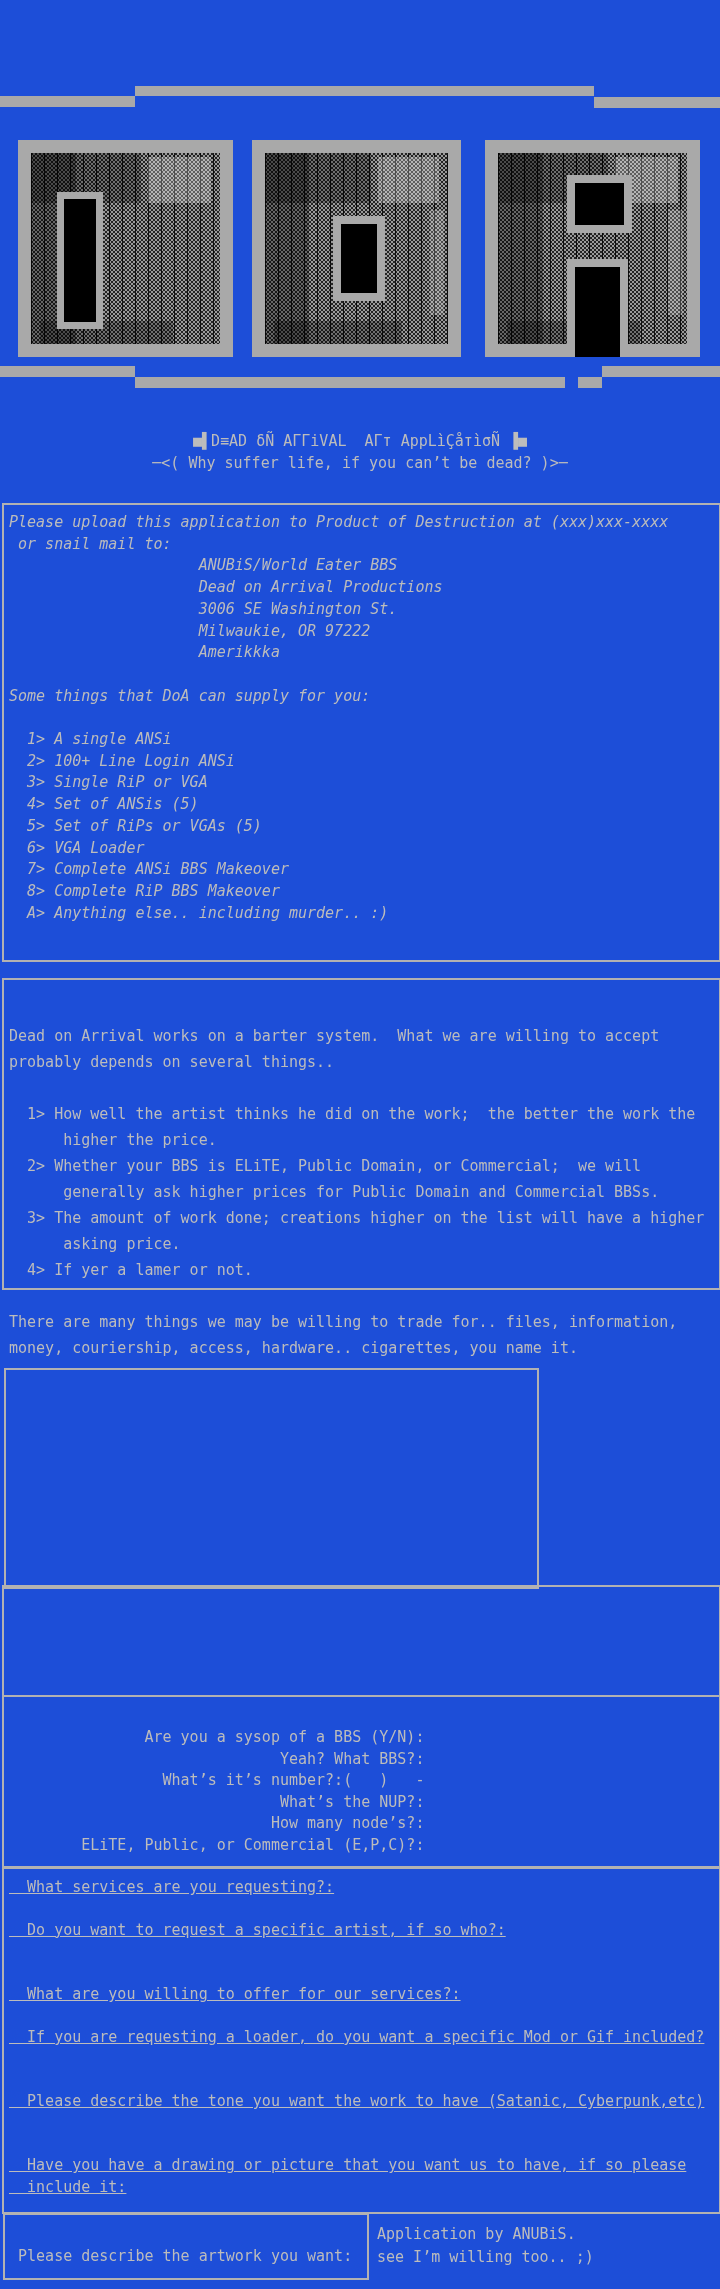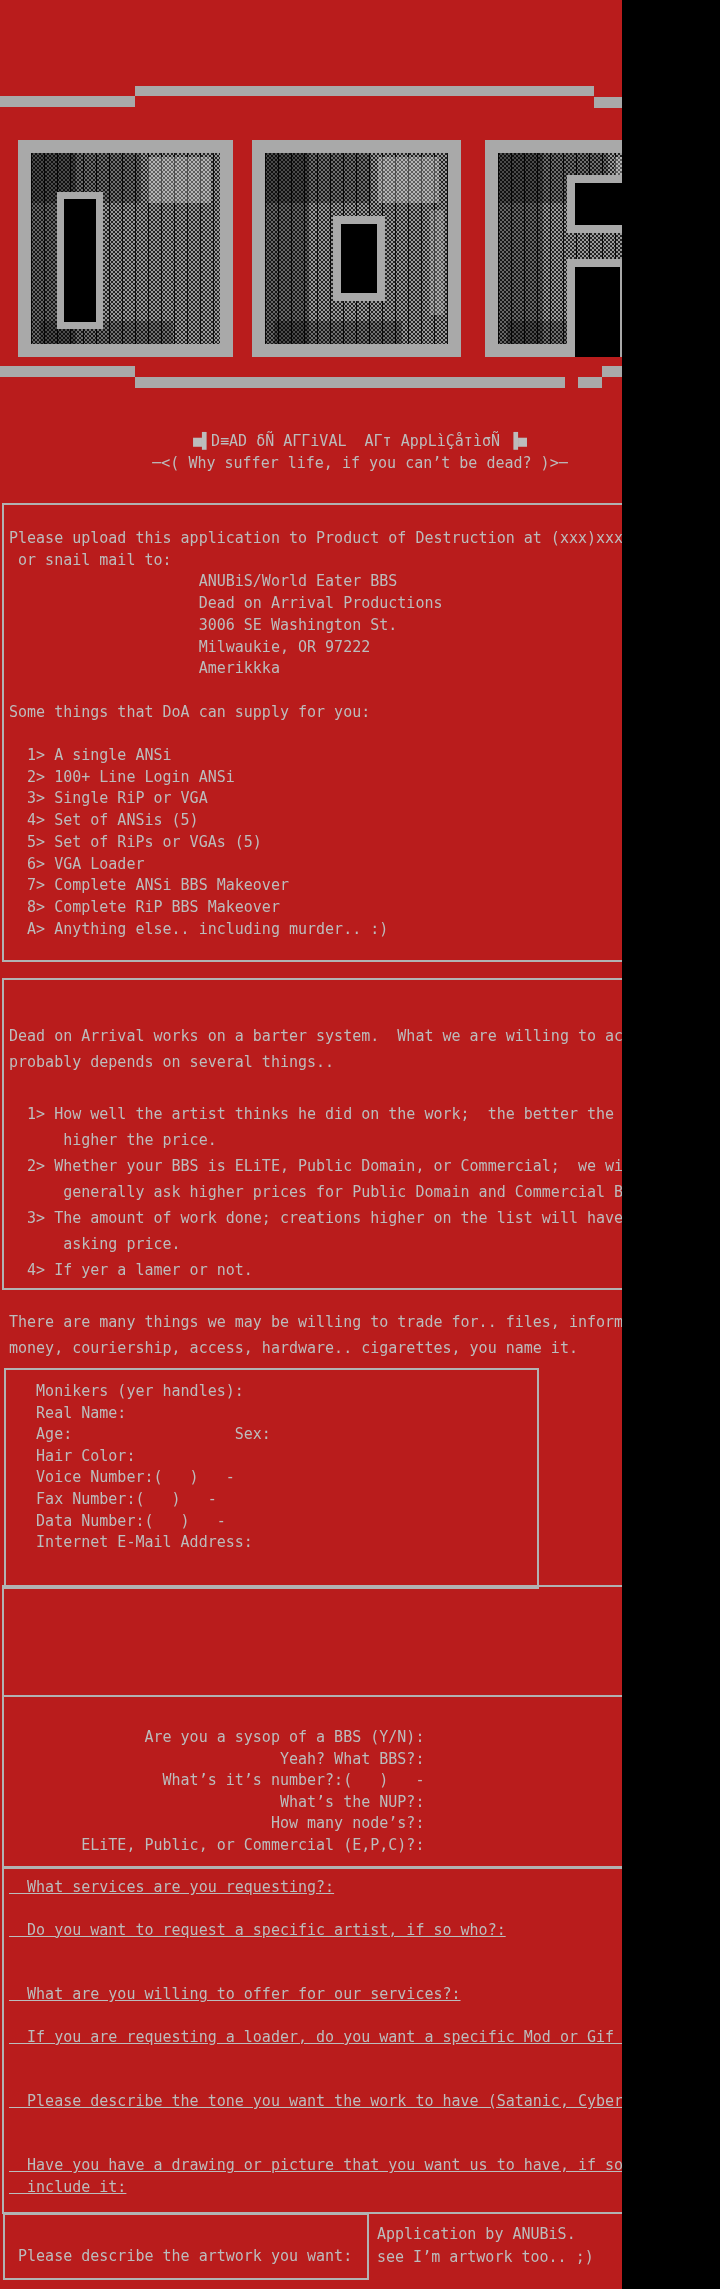--- a/index.html
+++ b/index.html
@@ -1,16 +1,16 @@
 <!DOCTYPE html>
 <html><head>
 <meta charset="utf-8">
 <style>
   html,body{margin:0;padding:0;background:#000;}
-  .screen{position:relative;width:622px;height:2289px;background:#b91c1c;overflow:hidden;
+  .screen{position:relative;width:720px;height:2289px;background:#1d4ed8;overflow:hidden;
           font-family:"DejaVu Sans Mono",monospace;}
   .bar{position:absolute;background:#a9a9a9;}
   
   .letter{position:absolute;top:140px;height:217px;background:#a9a9a9;}
   .letter-fill{position:absolute;left:13px;top:13px;right:13px;bottom:13px;
     background-color:#161616;
     background-image:
       repeating-linear-gradient(90deg, rgba(0,0,0,0.85) 0 1px, rgba(0,0,0,0) 1px 13px),
       repeating-conic-gradient(#9a9a9a 0% 25%, #232323 25% 50%);
     background-size:auto,4px 4px;}
@@ -79,21 +79,21 @@
 
   <div class="bar" style="left:0;top:366px;width:135px;height:11px;"></div>
   <div class="bar" style="left:135px;top:377px;width:430px;height:11px;"></div>
   <div class="bar" style="left:578px;top:377px;width:24px;height:11px;"></div>
   <div class="bar" style="left:602px;top:366px;width:118px;height:11px;"></div>
 
   <pre class="title-block" style="top:431px;">■▌D≡AD δÑ AΓΓiVAL  AΓт AppLìÇåтìσÑ ▐■
 ─&lt;( Why suffer life, if you can’t be dead? )&gt;─</pre>
 
   <div class="box" style="left:2px;top:503px;width:715px;height:455px;"></div>
-  <pre style="left:9px;top:528px;line-height:21.7px;">Please upload this application to Product of Destruction at (xxx)xxx-xxxx
+  <pre style="left:9px;top:512px;line-height:21.7px;font-style:italic;">Please upload this application to Product of Destruction at (xxx)xxx-xxxx
  or snail mail to:
                      ANUBiS/World Eater BBS
                      Dead on Arrival Productions
                      3006 SE Washington St.
                      Milwaukie, OR 97222
                      Amerikkka
 
 Some things that DoA can supply for you:
 
   1&gt; A single ANSi
@@ -116,28 +116,20 @@
       generally ask higher prices for Public Domain and Commercial BBSs.
   3&gt; The amount of work done; creations higher on the list will have a higher
       asking price.
   4&gt; If yer a lamer or not.
 
 There are many things we may be willing to trade for.. files, information,
 money, couriership, access, hardware.. cigarettes, you name it.</pre>
 
 
   <div class="box" style="left:4px;top:1368px;width:531px;height:217px;"></div>
-  <pre style="left:9px;top:1381px;line-height:21.6px;">   Monikers (yer handles):
-   Real Name:
-   Age:                  Sex:
-   Hair Color:
-   Voice Number:(   )   -
-   Fax Number:(   )   -
-   Data Number:(   )   -
-   Internet E-Mail Address:</pre>
 
   <div class="box" style="left:2px;top:1585px;width:715px;height:108px;"></div>
 
   <div class="box" style="left:2px;top:1695px;width:715px;height:169px;"></div>
   <pre style="left:9px;top:1727px;line-height:21.6px;text-align:right;">  Are you a sysop of a BBS (Y/N):
         Yeah? What BBS?:
         What’s it’s number?:(   )   -
         What’s the NUP?:
         How many node’s?:
         ELiTE, Public, or Commercial (E,P,C)?:</pre>
@@ -156,15 +148,15 @@
   Please describe the tone you want the work to have (Satanic, Cyberpunk,etc)
 
 
   Have you have a drawing or picture that you want us to have, if so please
   include it:</pre>
 
   <div class="box" style="left:3px;top:2213px;width:362px;height:63px;"></div>
   <pre style="left:9px;top:2245px;line-height:22px;"> Please describe the artwork you want:</pre>
 
   <pre style="left:377px;top:2223px;line-height:22.5px;">Application by ANUBiS.
-see I’m artwork too.. ;)</pre>
+see I’m willing too.. ;)</pre>
 
 </div>
 
 </body></html>

